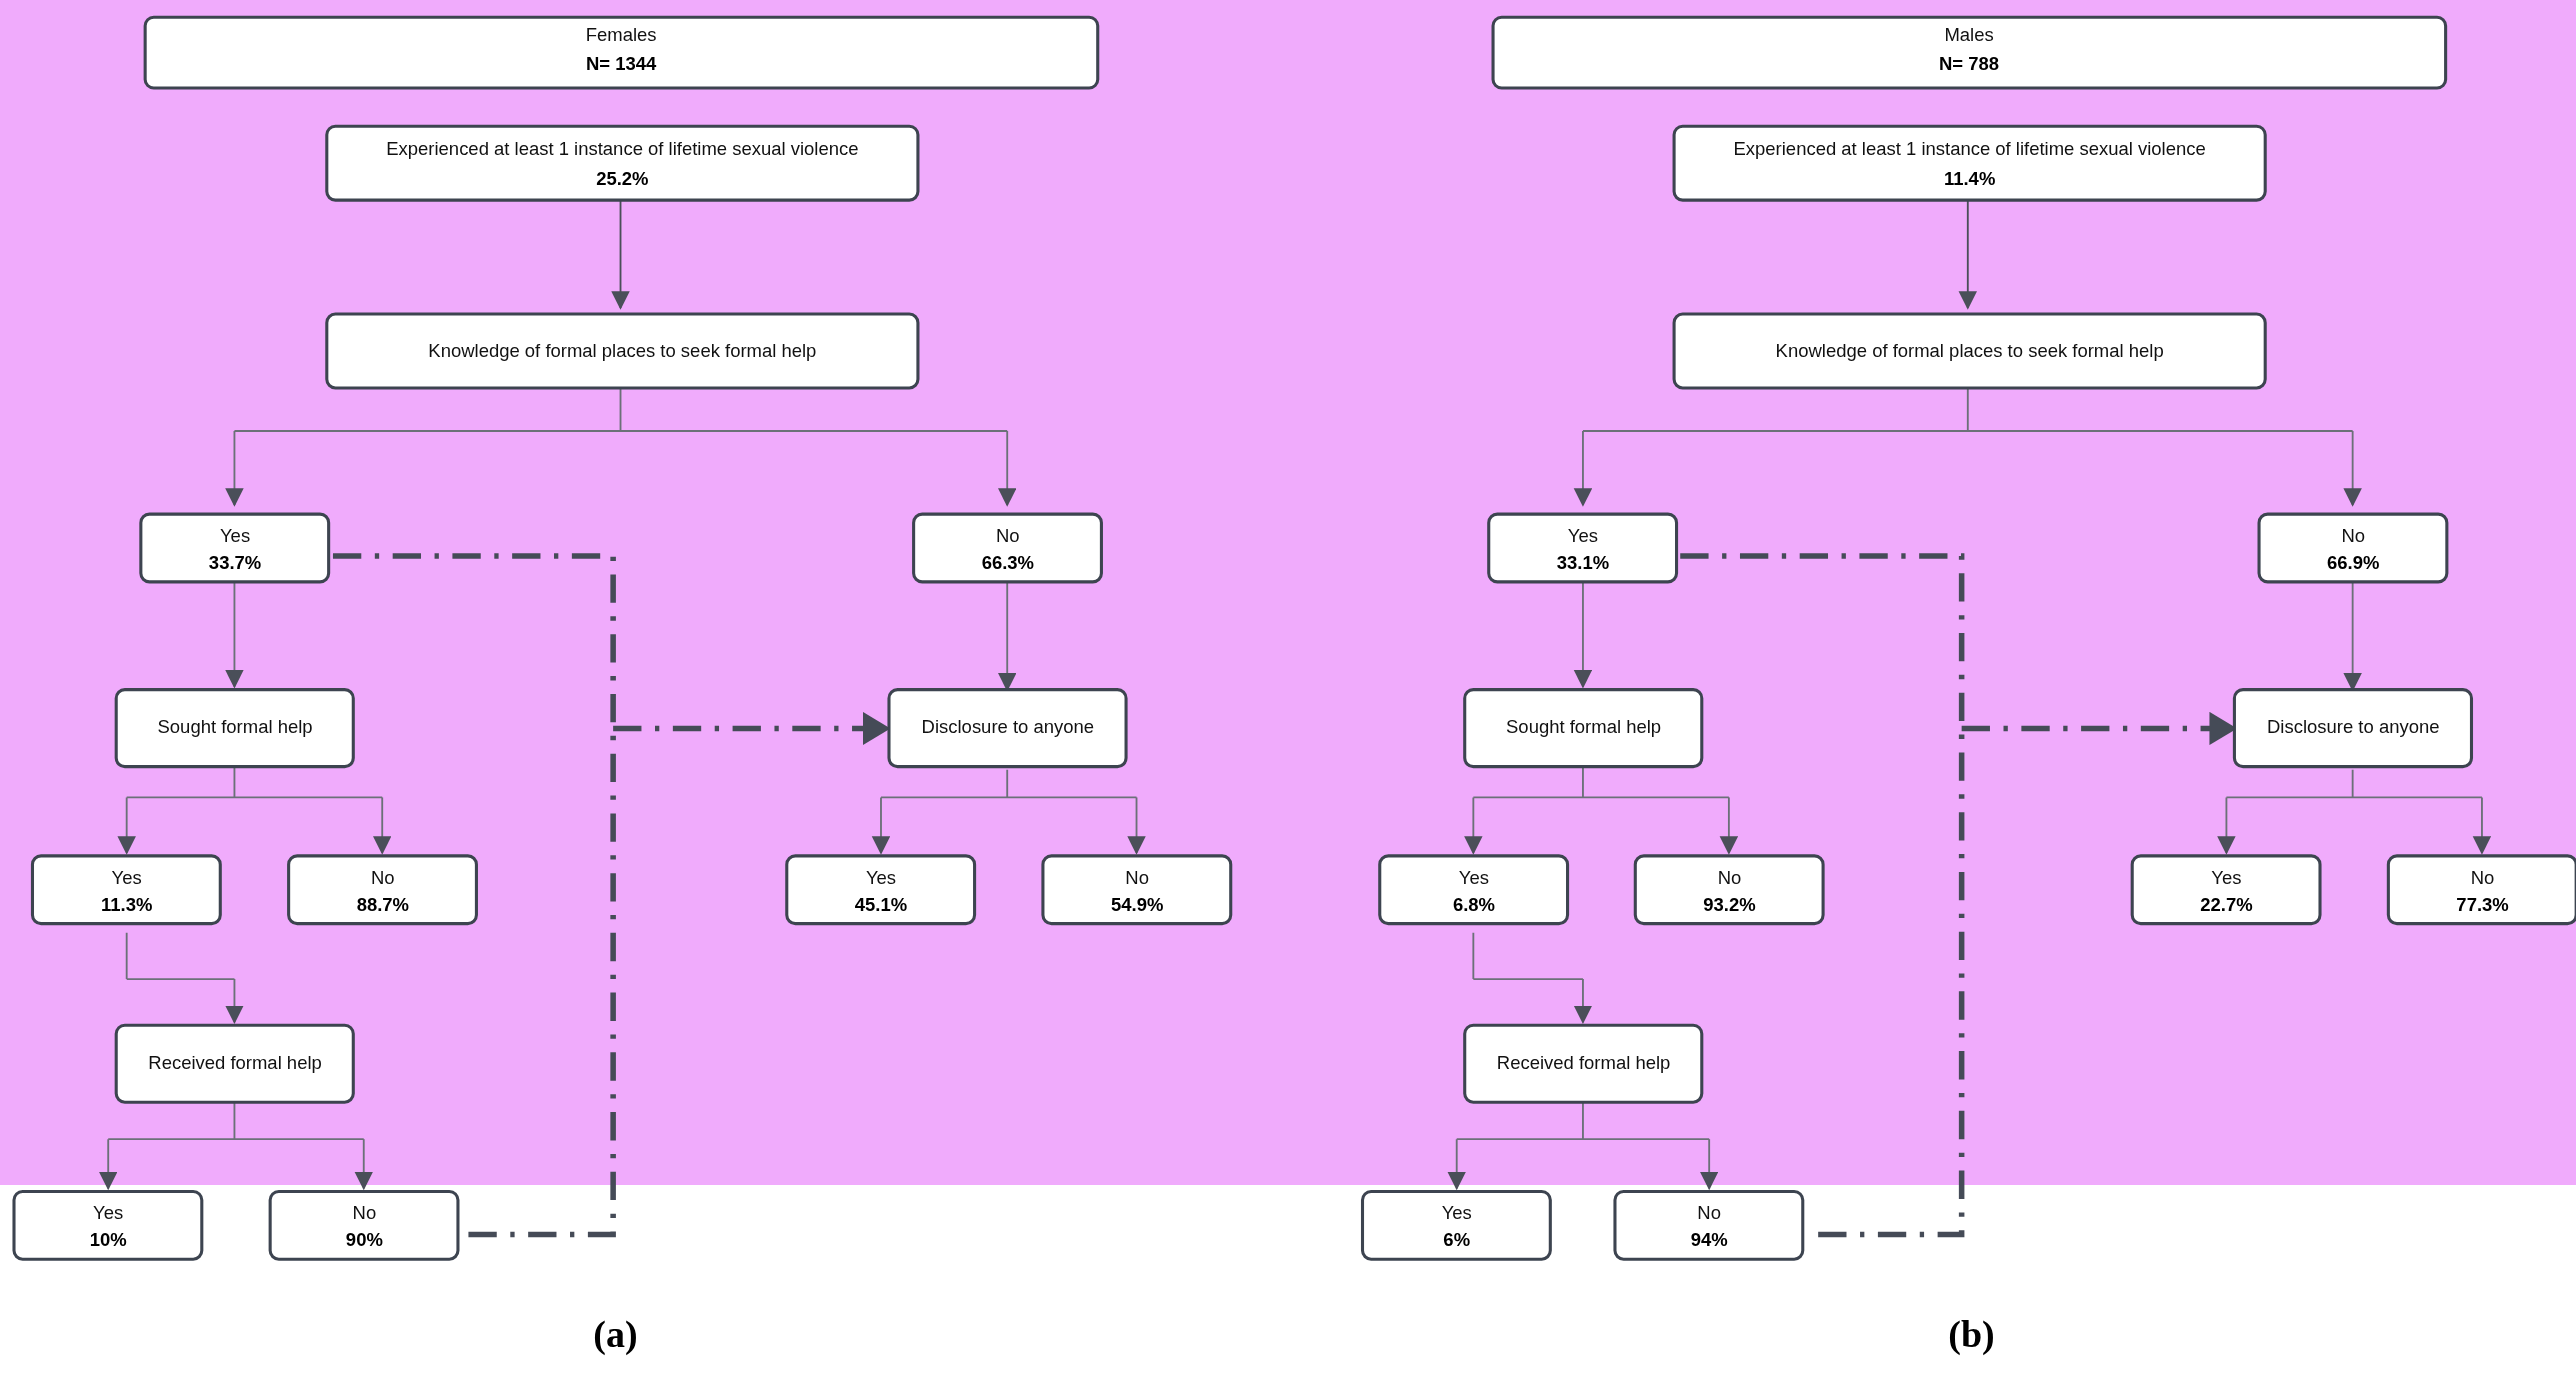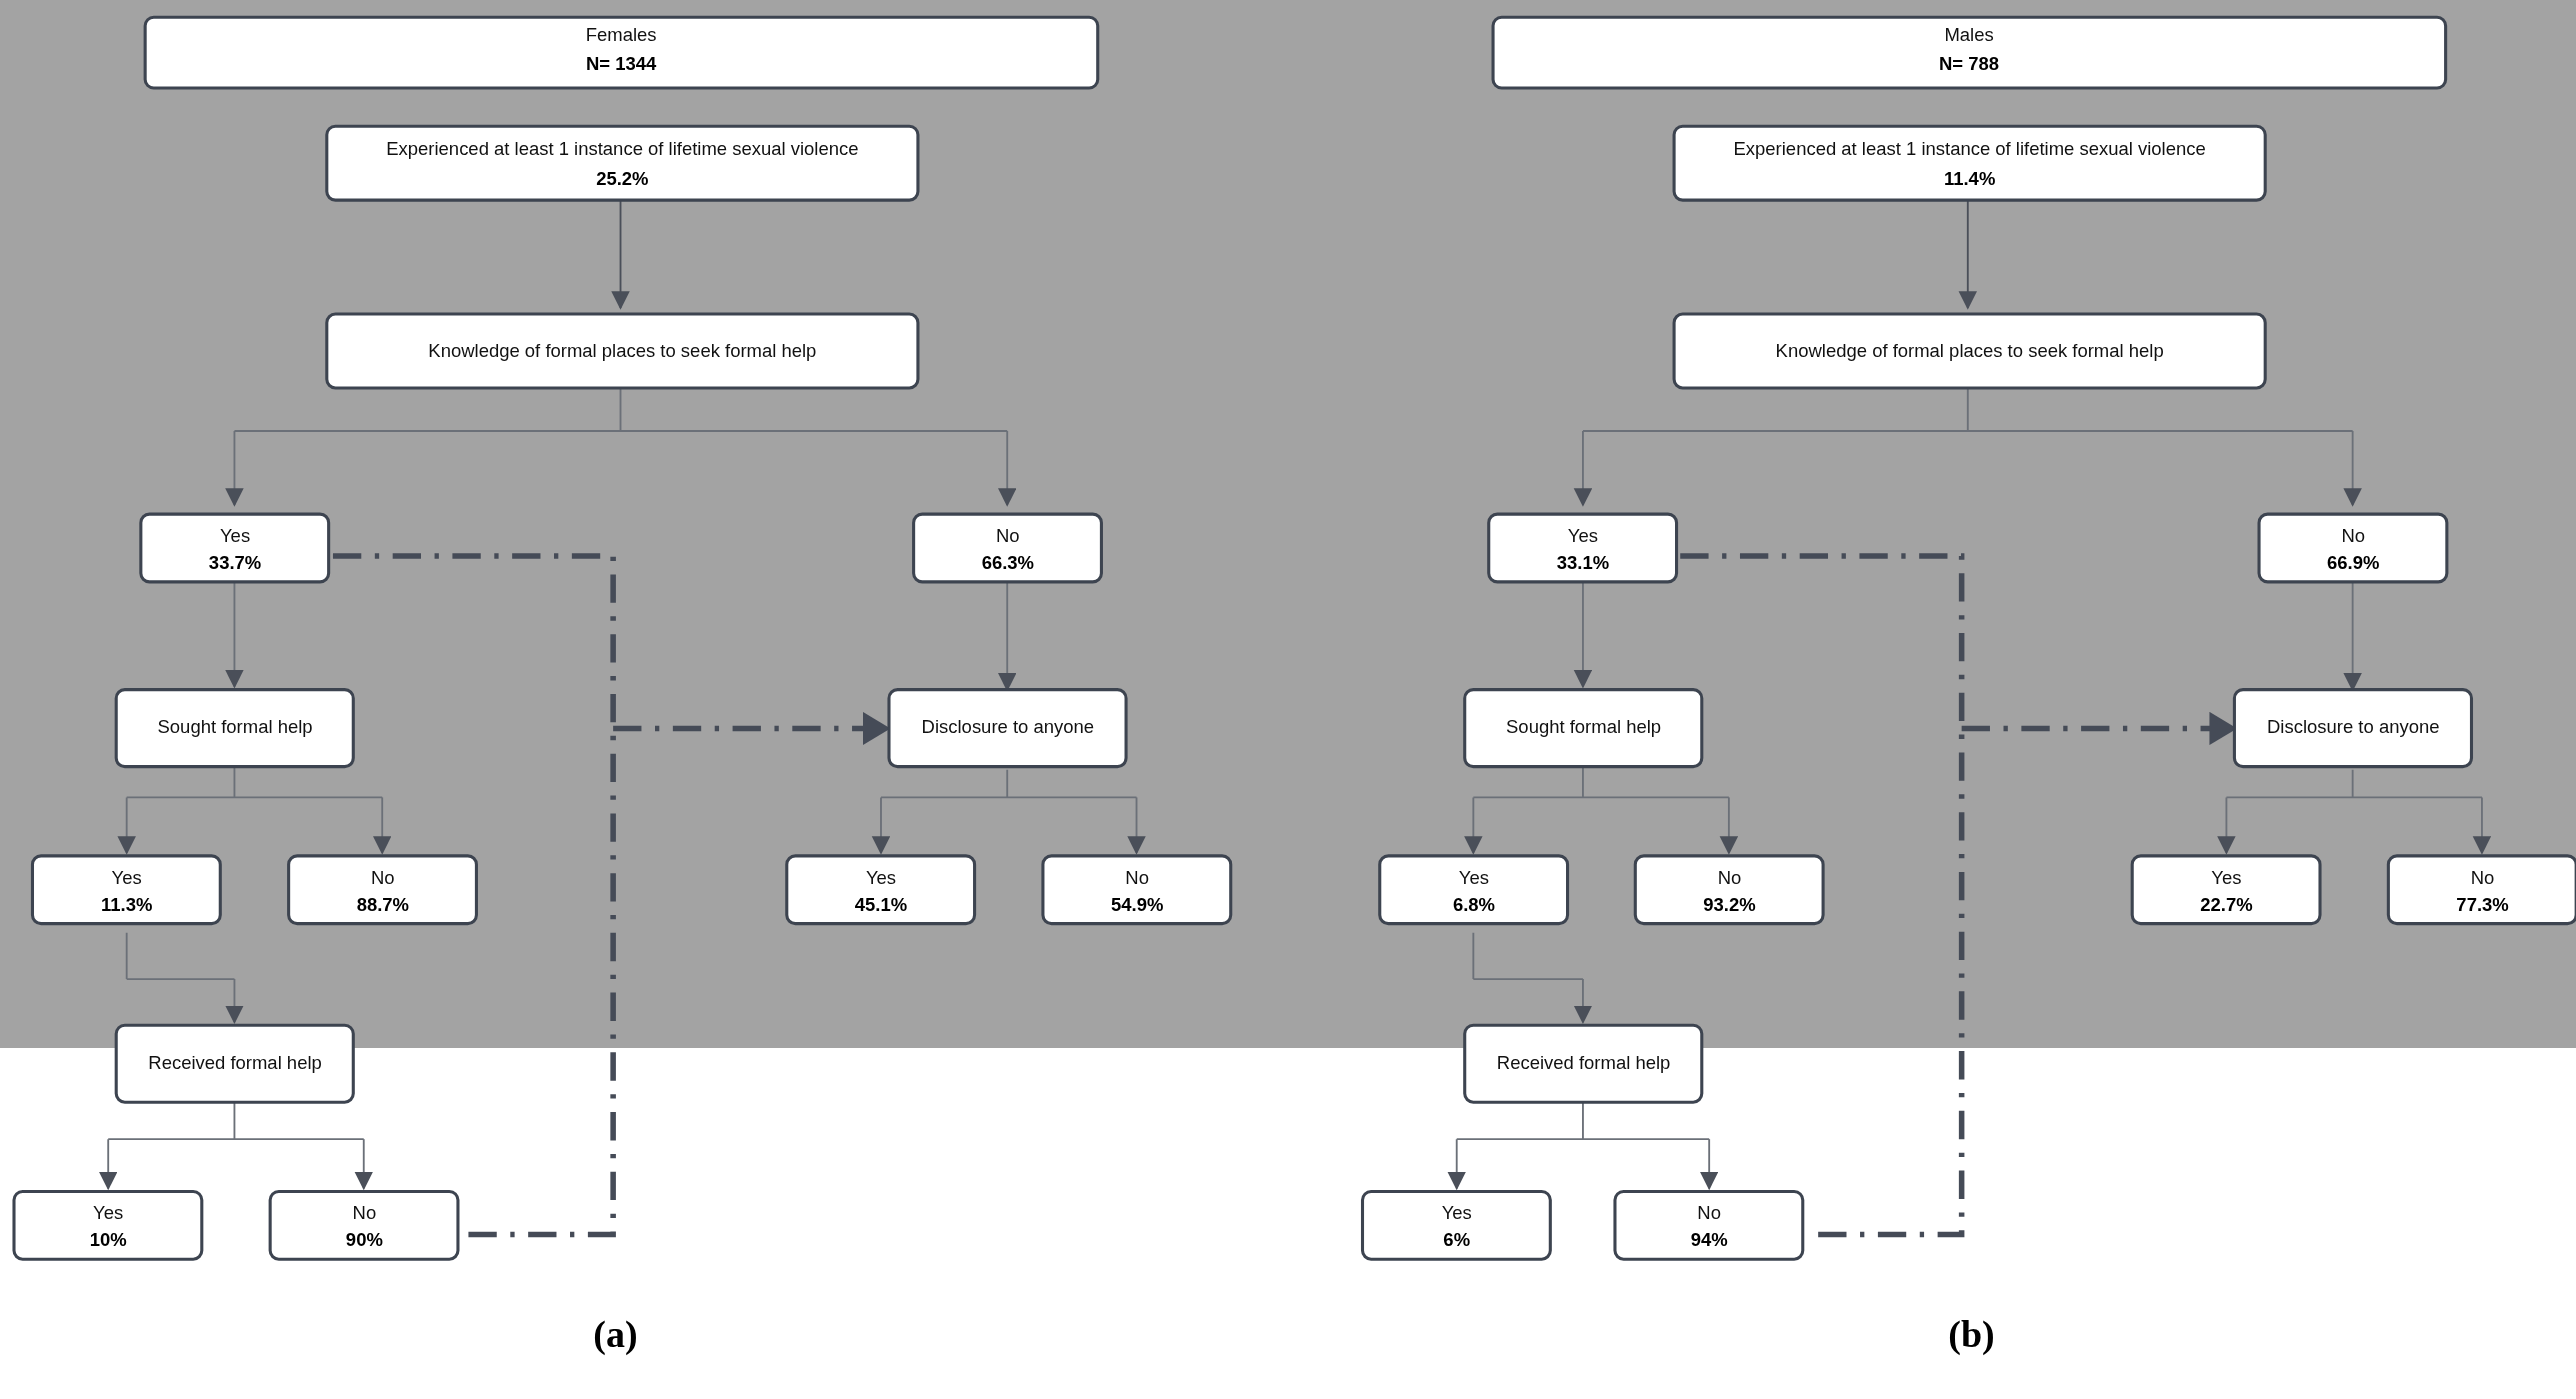--- a/index.html
+++ b/index.html
@@ -1,17 +1,17 @@
 <!DOCTYPE html>
 <html style="font-size:10px"><head>
 <meta charset="utf-8">
 <style>
   html,body{margin:0;padding:0;background:#ffffff;}
   body{width:2576px;height:1399px;font-family:"Liberation Sans",sans-serif;overflow:hidden;}
-  #stage{position:relative;width:2576px;height:1048px;background:#a3a3a3;}
+  #stage{position:relative;width:2576px;height:1185px;background:#f0abfc;}
   svg.flow{position:absolute;left:0;top:0;width:2576px;height:1399px;}
   .node-rect{fill:#ffffff;stroke:#3d4450;stroke-width:5;}
   .edge{fill:none;stroke:#4a4f59;stroke-width:3;}
   .edge-thin{fill:none;stroke:#6b7078;stroke-width:3;}
   .edge-dash{fill:none;stroke:#454b57;stroke-width:9;stroke-dasharray:46 22 7 22;stroke-linecap:butt;}
   .lbl{font-family:"Liberation Sans",sans-serif;font-size:30px;fill:#111;text-anchor:middle;dominant-baseline:middle;}
   .lbl-b{font-family:"Liberation Sans",sans-serif;font-size:30px;font-weight:bold;fill:#000;text-anchor:middle;dominant-baseline:middle;}
   .panel-label{position:absolute;font-family:"Liberation Serif",serif;font-weight:bold;font-size:38px;color:#000;text-align:center;}
 </style>
 </head>

